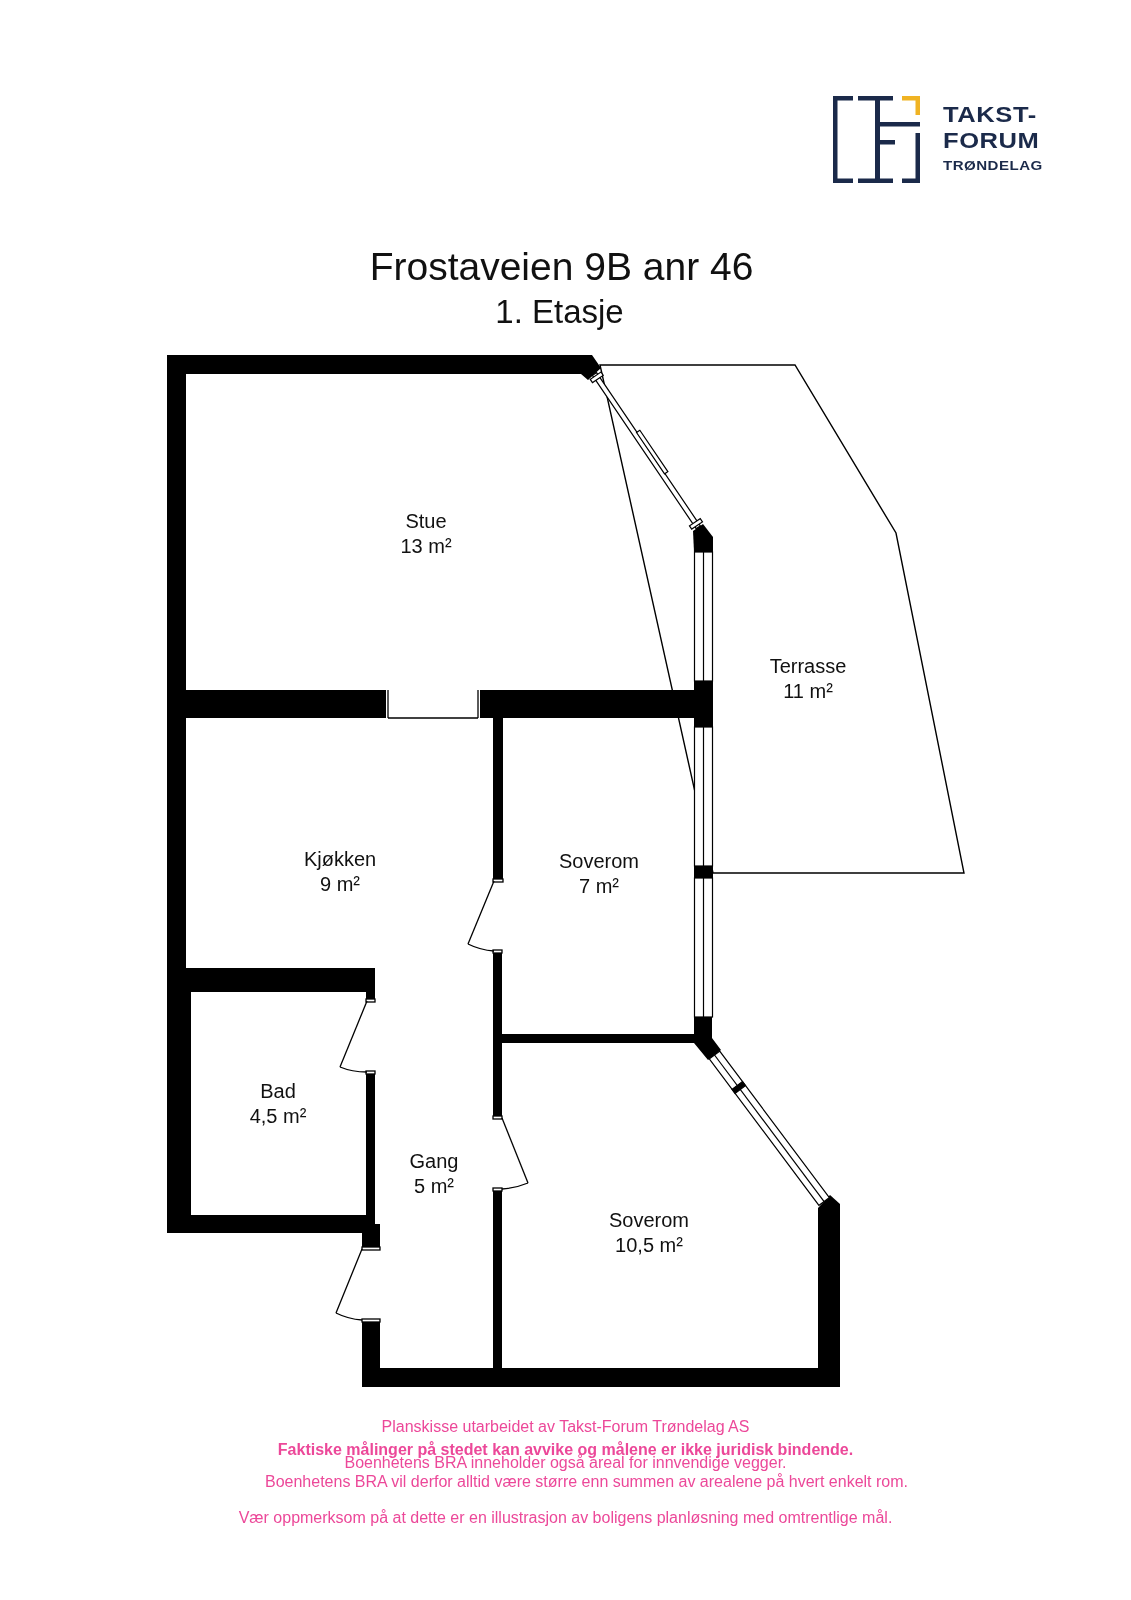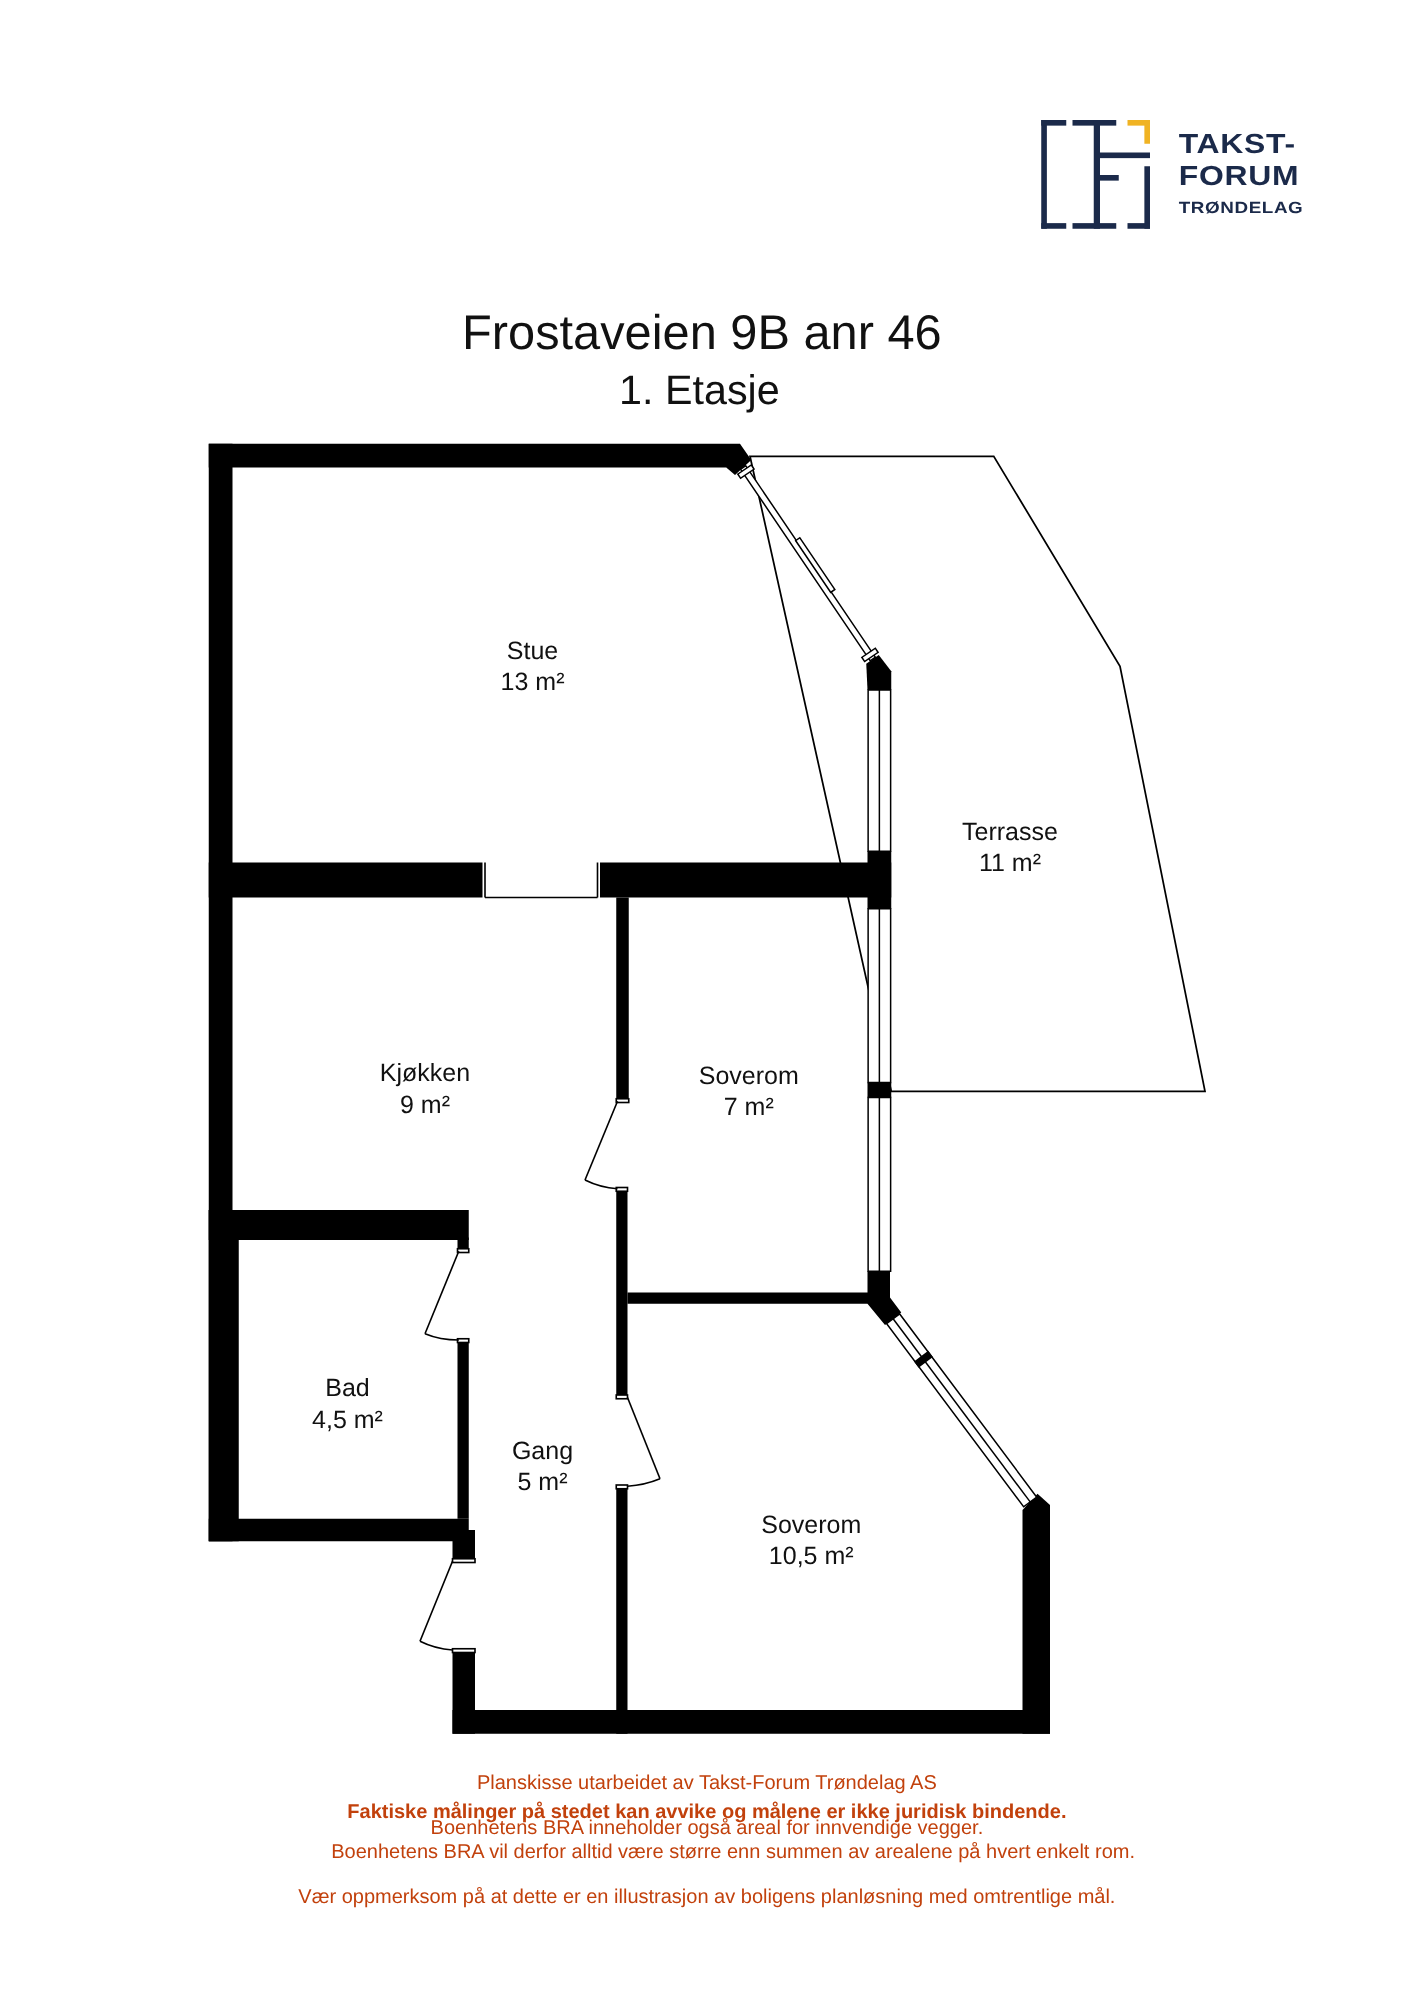--- a/index.html
+++ b/index.html
@@ -8,21 +8,21 @@
   .abs { position: absolute; white-space: nowrap; }
   .logo-text { position: absolute; left: 943px; font-family: "Liberation Sans", sans-serif; font-weight: bold; transform-origin: left top; transform: scaleX(1.16); white-space: nowrap; }
   .logo-l1 { top: 102px; font-size: 22px; line-height: 25px; letter-spacing: 0.5px; }
   .logo-l2 { top: 128px; font-size: 22px; line-height: 25px; letter-spacing: 0.5px; }
   .logo-l3 { top: 158px; font-size: 13px; line-height: 15px; letter-spacing: 0.4px; }
   .title { left: 0; width: 1131px; text-align: center; }
   .title-main { top: 244px; font-size: 39px; line-height: 45px; left: -4px; }
   .title-sub { top: 293px; font-size: 33px; line-height: 38px; left: -6px; }
   .room { position: absolute; width: 160px; text-align: center; font-size: 20px; line-height: 25px; color: #111; }
   .room span { display: block; }
-  .footer-line { left: 0; width: 1131px; text-align: center; font-size: 16px; line-height: 19px; color: #c2410c; }
+  .footer-line { left: 0; width: 1131px; text-align: center; font-size: 16px; line-height: 19px; color: #ec4899; }
 </style>
 </head>
 <body>
 
 <svg id="plan" viewBox="0 0 1131 1600" xmlns="http://www.w3.org/2000/svg">
 
   <g fill="#1b2a4a">
     <rect x="833" y="96" width="4.5" height="87"></rect>
     <rect x="833" y="96" width="20" height="4.5"></rect>
     <rect x="833" y="178.5" width="20" height="4.5"></rect>
@@ -161,21 +161,21 @@
   <span>11 m²</span>
 </div>
 <div class="room" style="left:260px; top:817px;margin-top:30px;">
   <span>Kjøkken</span>
   <span>9 m²</span>
 </div>
 <div class="room" style="left:519px; top:849px;">
   <span>Soverom</span>
   <span>7 m²</span>
 </div>
-<div class="room" style="left:198px; top:1079px;margin-top:20px;">
+<div class="room" style="left:198px; top:1079px;">
   <span>Bad</span>
   <span>4,5 m²</span>
 </div>
 <div class="room" style="left:354px; top:1149px;">
   <span>Gang</span>
   <span>5 m²</span>
 </div>
 <div class="room" style="left:569px; top:1208px;">
   <span>Soverom</span>
   <span>10,5 m²</span>

